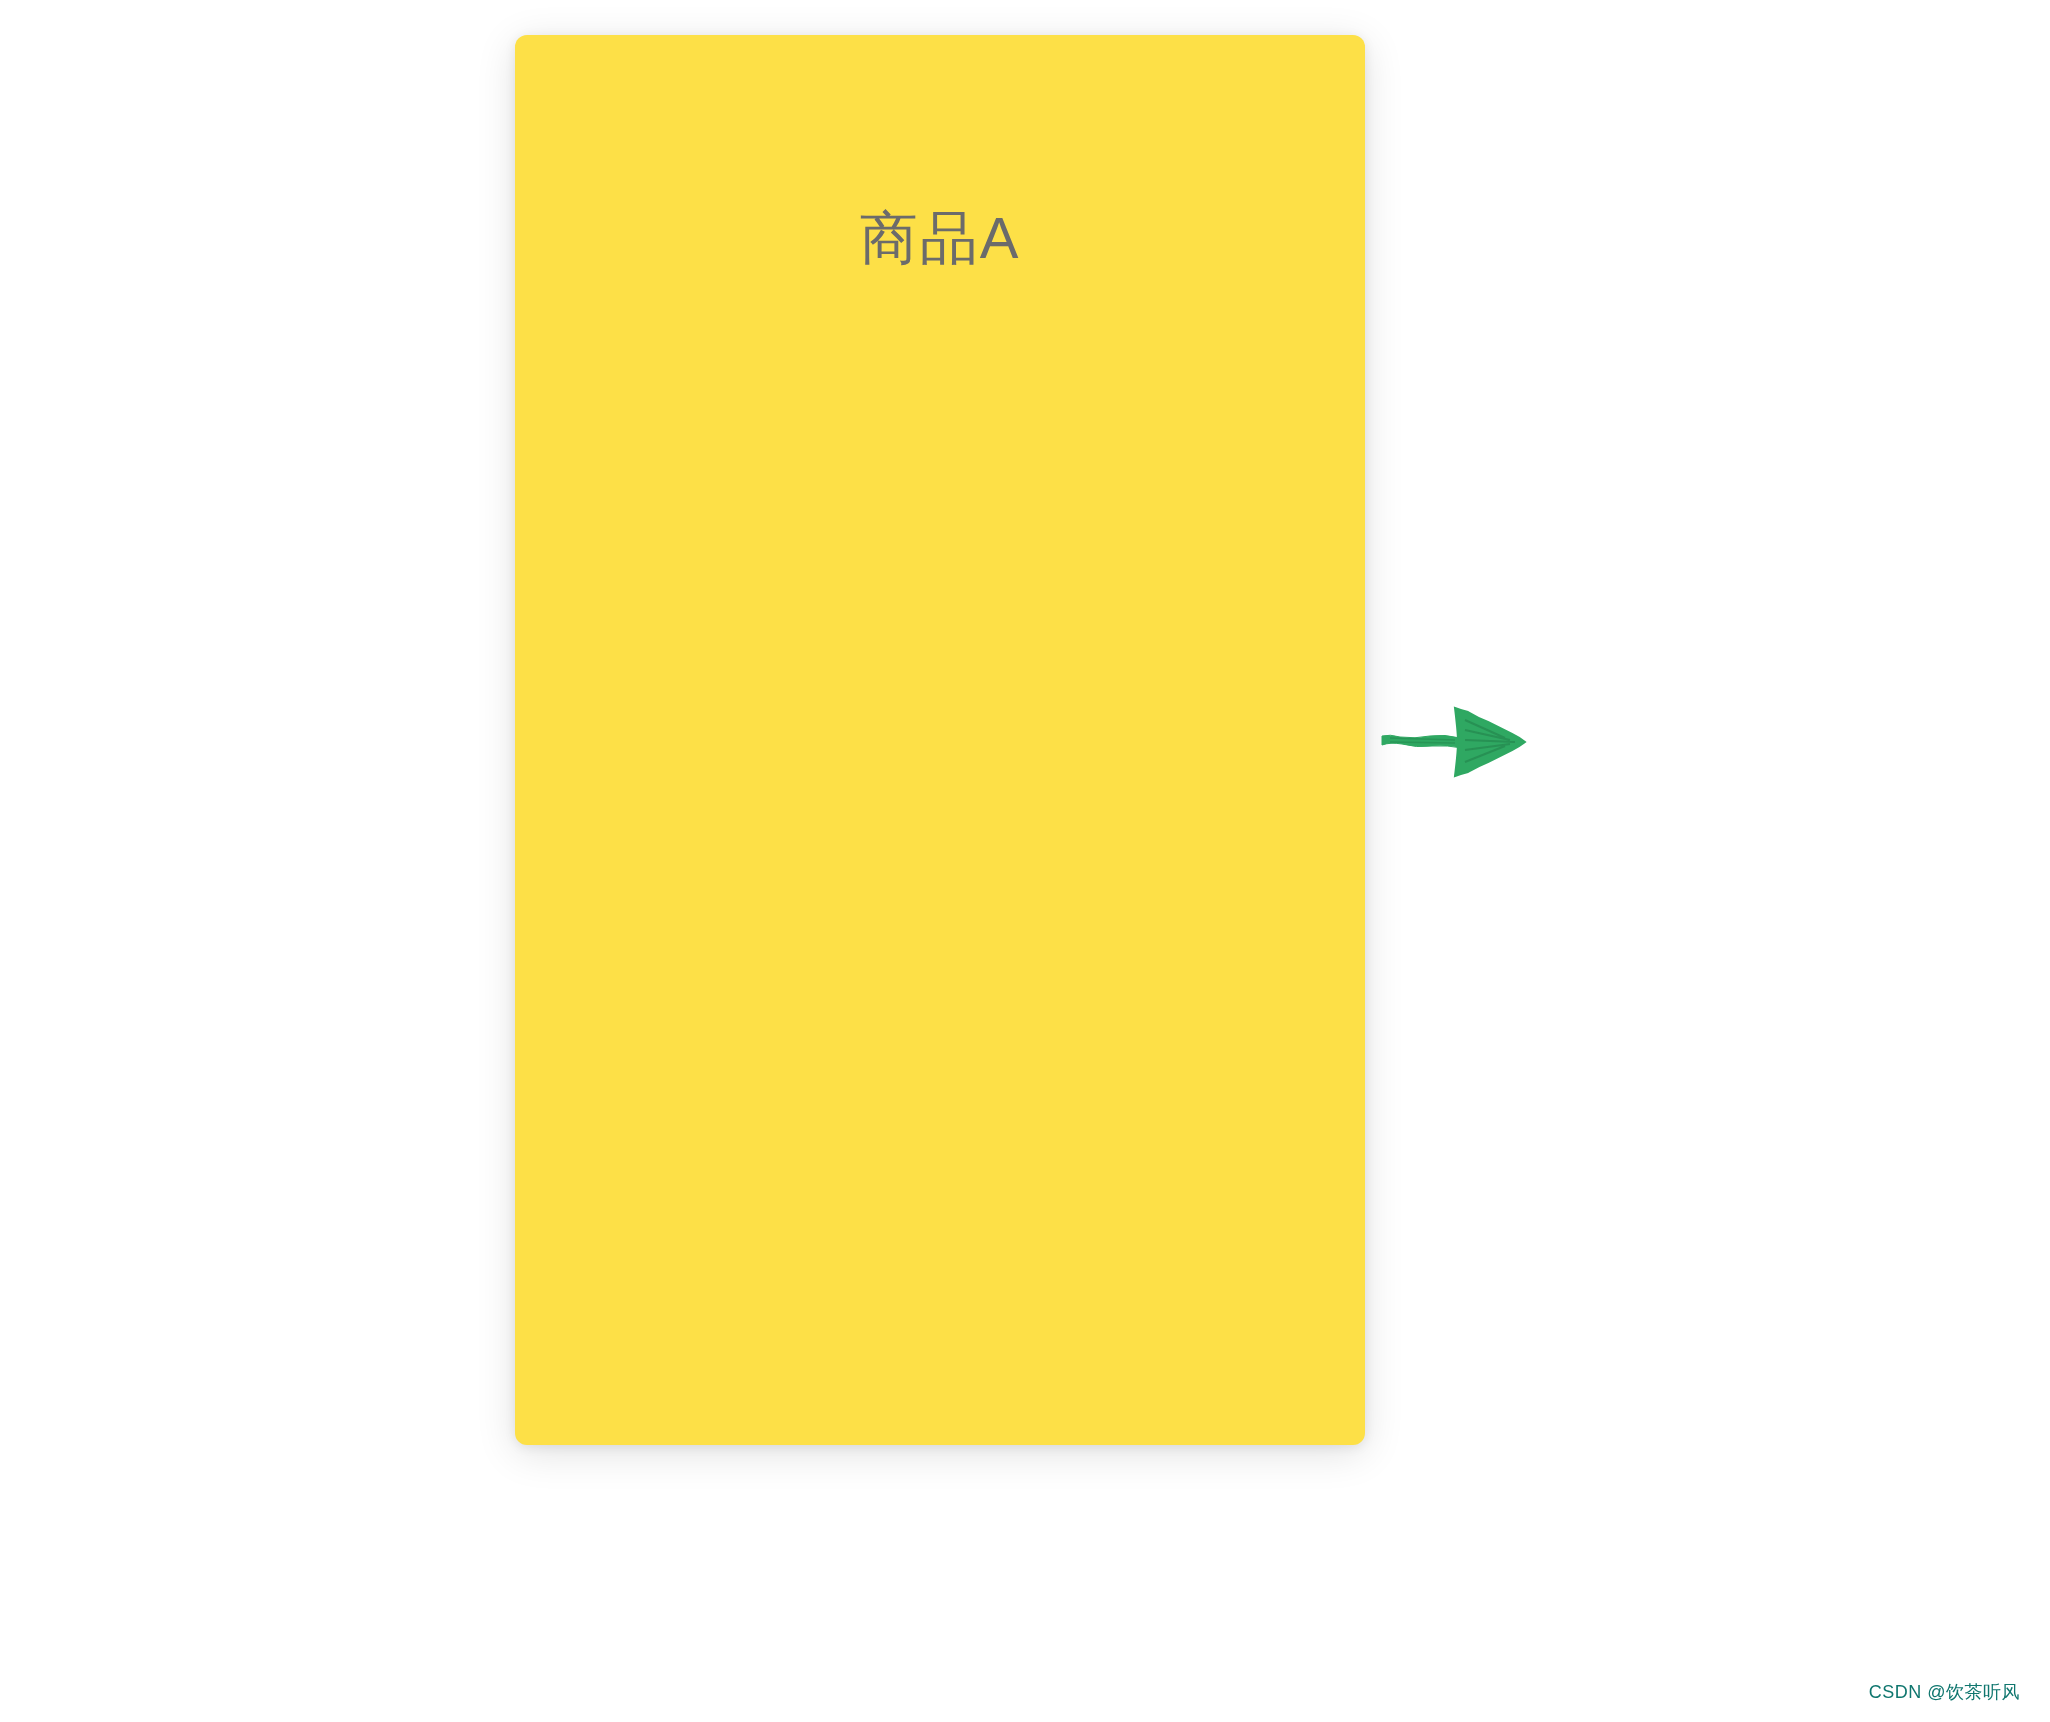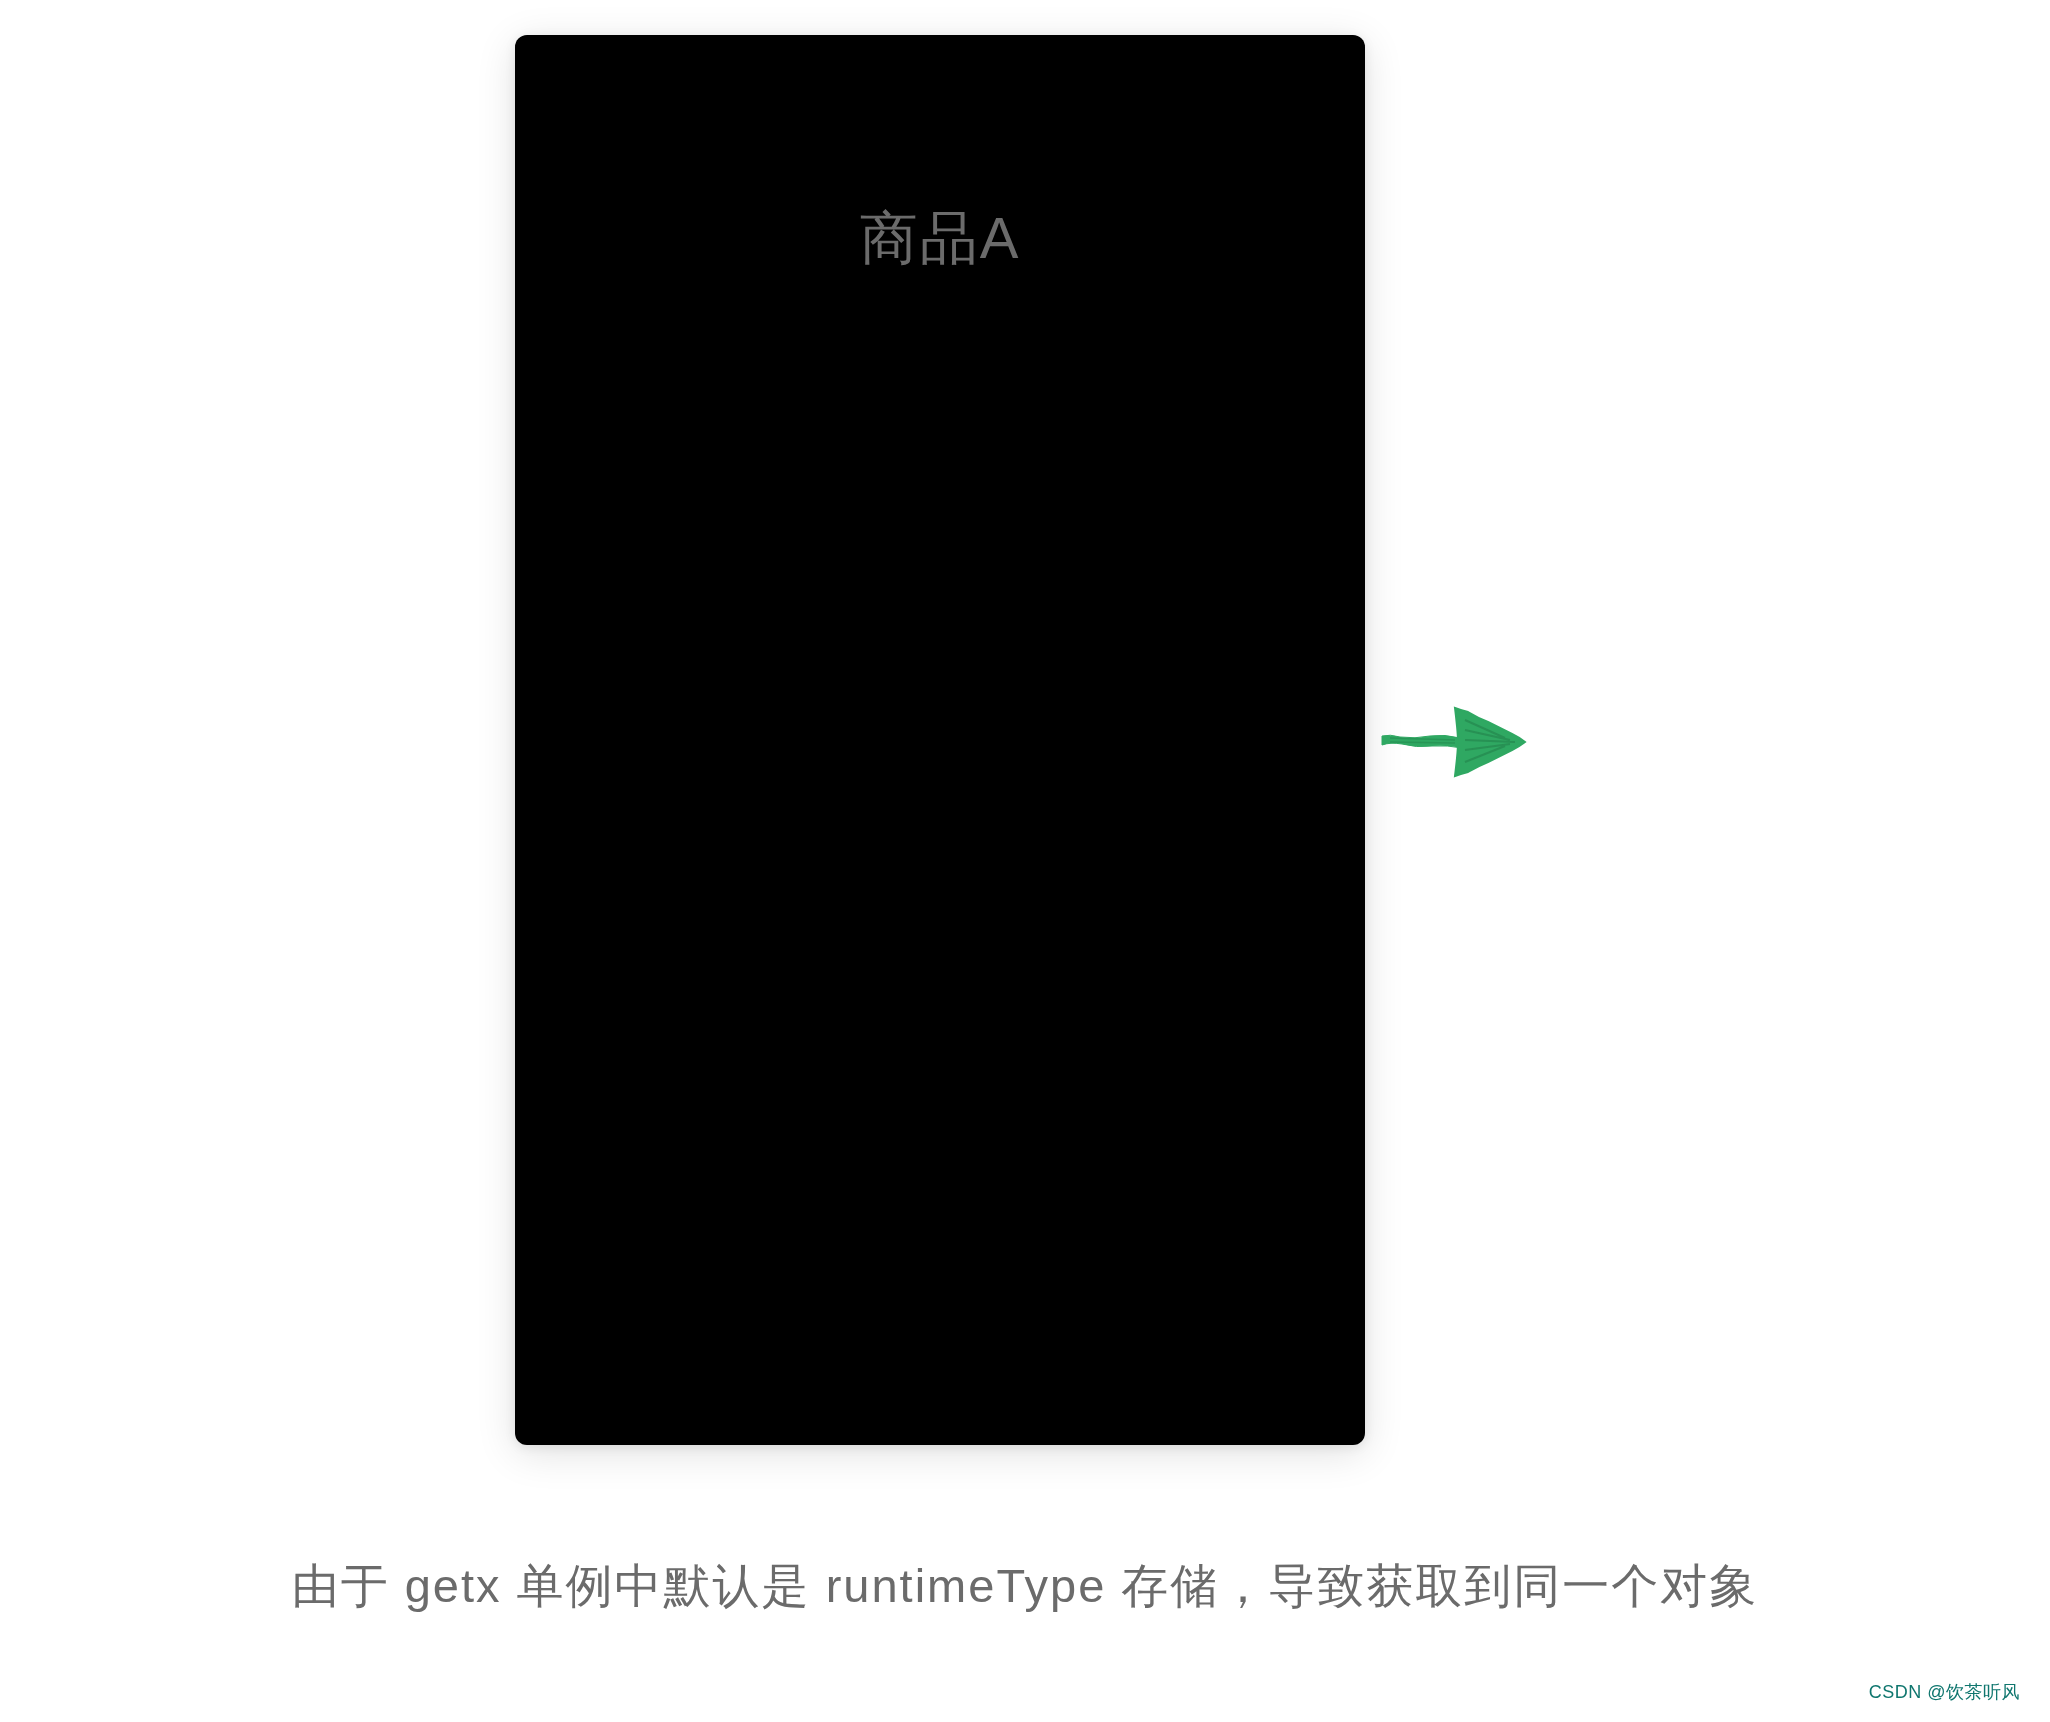--- a/index.html
+++ b/index.html
@@ -29,21 +29,21 @@
       display: flex;
       align-items: center;
       justify-content: center;
       gap: 0;
       width: 100%;
     }
     
     .panel {
       width: 850px;
       height: 1410px;
-      background: #000000;
+      background: #fde047;
       border-radius: 12px;
       box-shadow: 0 8px 40px rgba(0, 0, 0, 0.12), 0 2px 12px rgba(0, 0, 0, 0.08);
       padding-top: 165px;
       display: flex;
       justify-content: center;
     }
     
     .panel-title {
       font-size: 58px;
       font-weight: 400;
@@ -120,16 +120,15 @@
 
           <path d="M 105 40 L 145 58 M 105 50 L 150 60 M 105 60 L 155 62 M 105 70 L 150 64 M 105 82 L 145 66" stroke="#1f7a45" stroke-width="2" fill="none" opacity="0.5"></path>
           <path d="M 30 58 L 95 60 M 30 62 L 95 63" stroke="#1f7a45" stroke-width="1.5" fill="none" opacity="0.4"></path>
         </g>
       </svg>
     </div>
 
 
   </div>
 
-  <div class="caption">由于 getx 单例中默认是 runtimeType 存储，导致获取到同一个对象</div>
 </div>
 
 <div class="watermark">CSDN @饮茶听风</div>
 
 </body></html>

